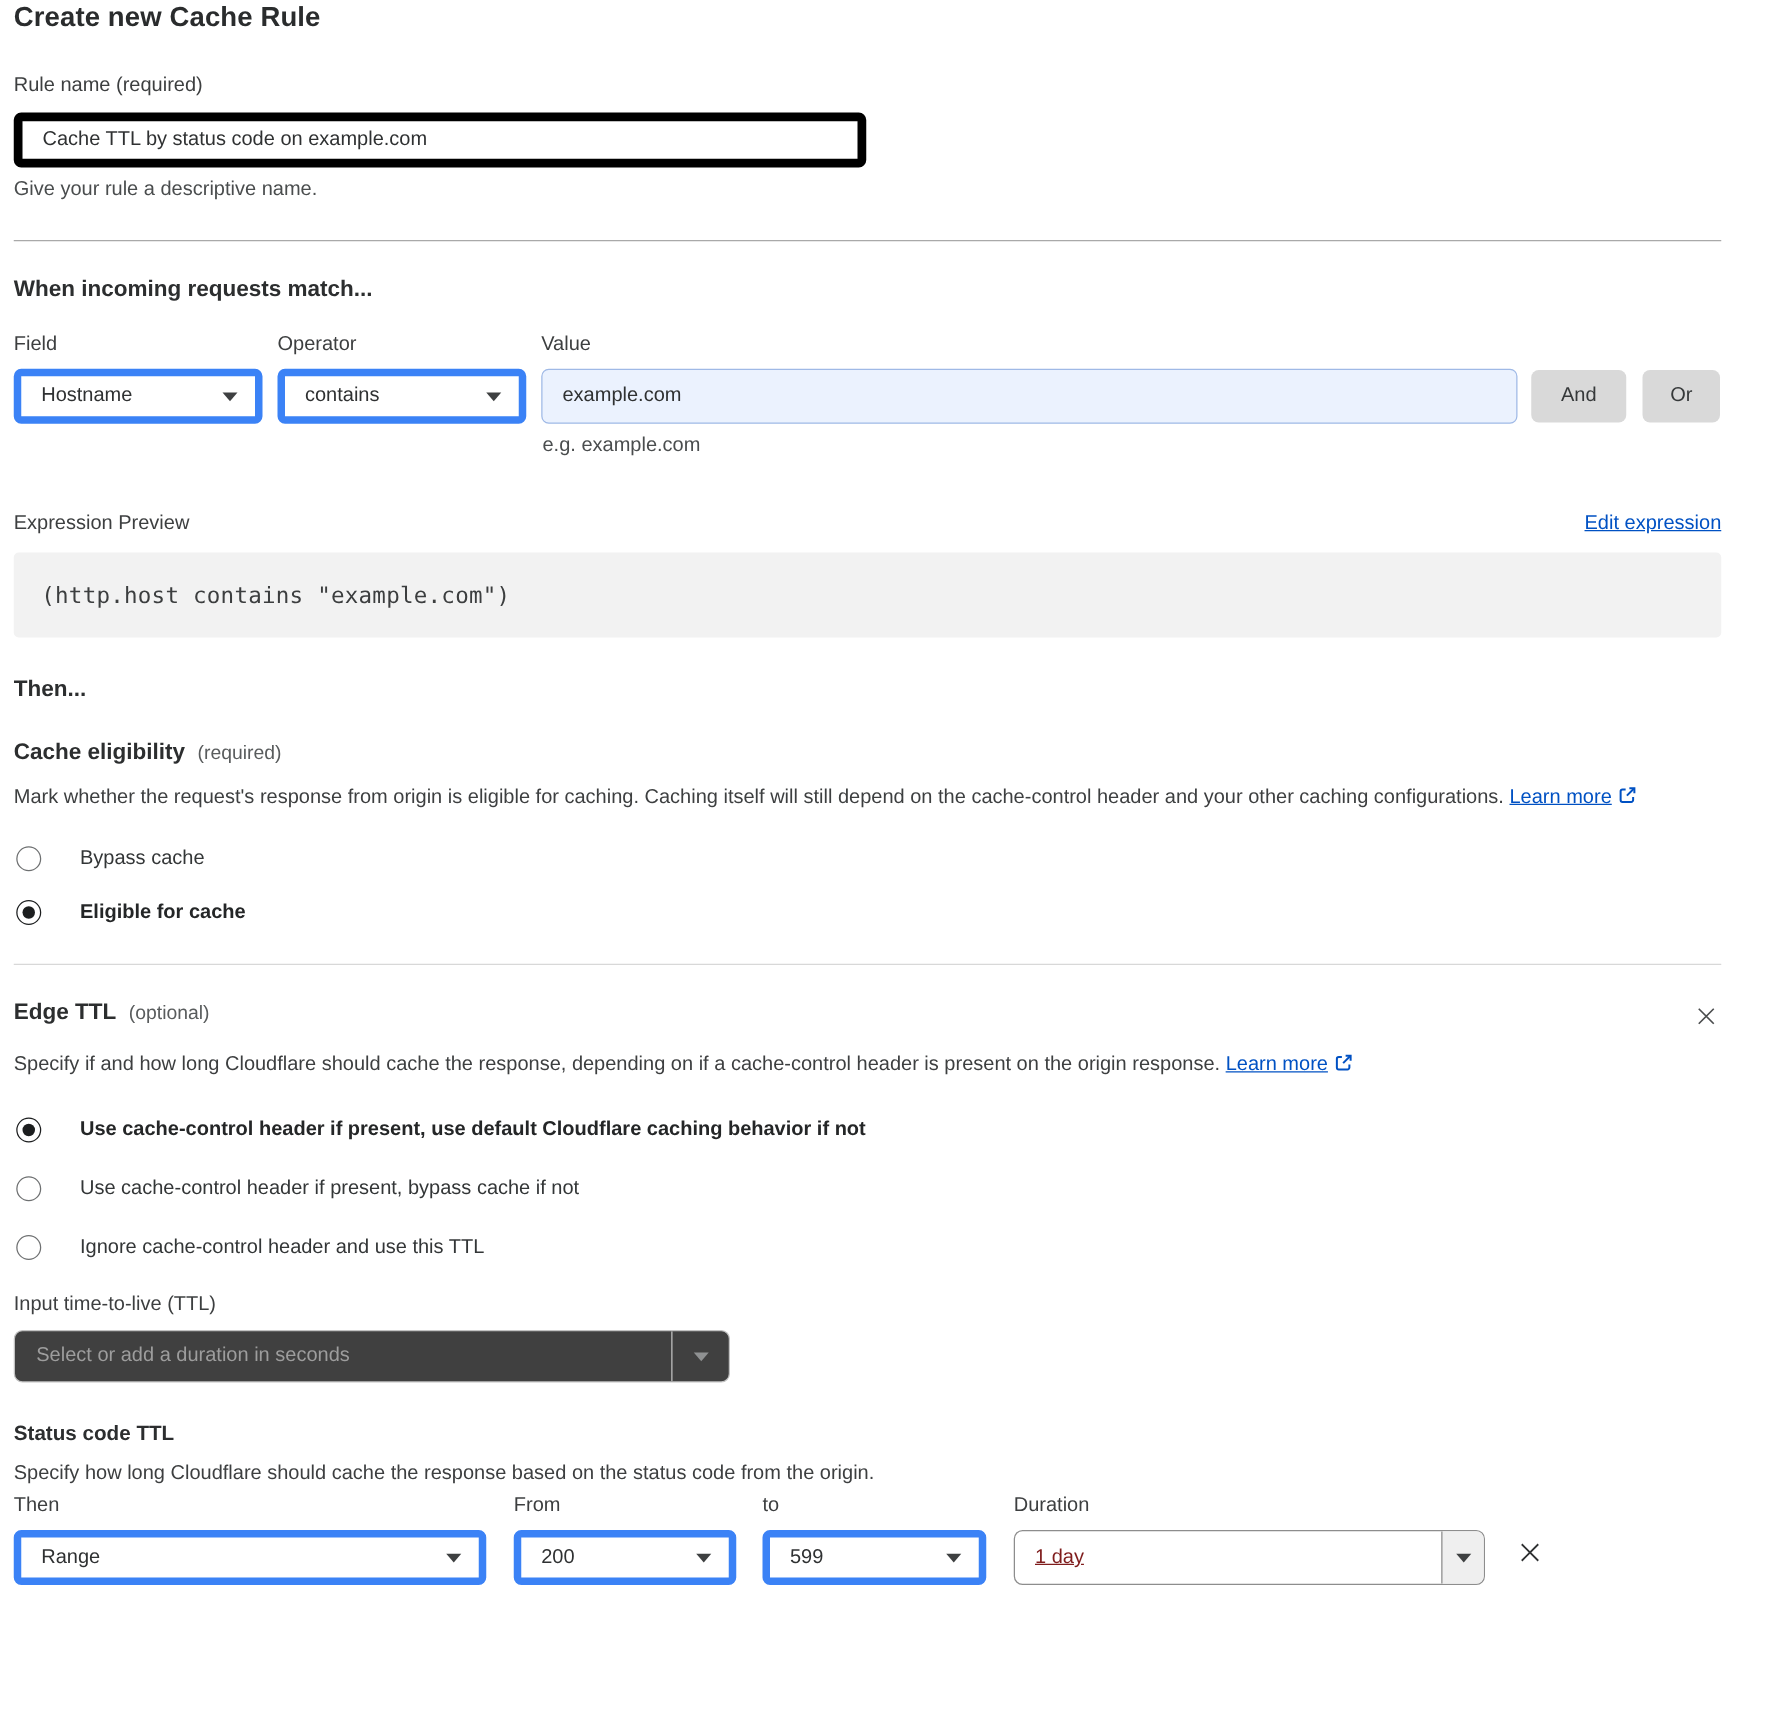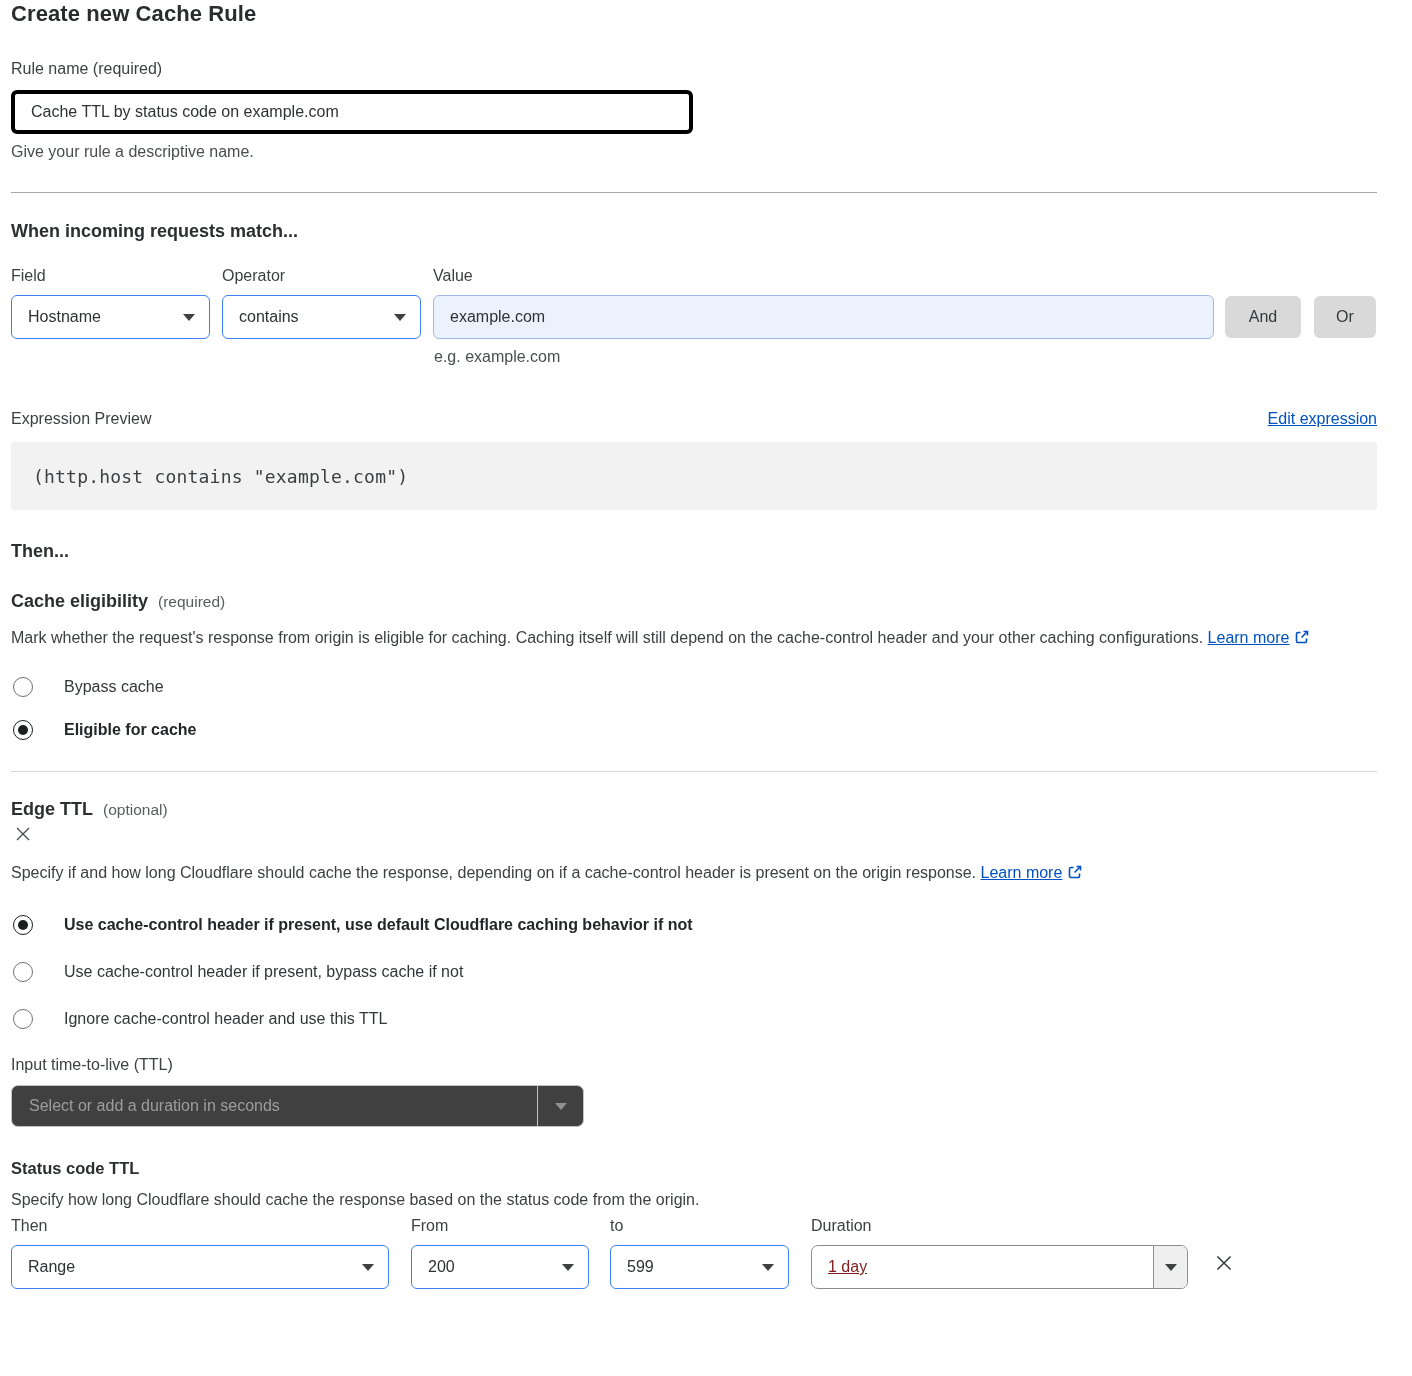--- a/index.html
+++ b/index.html
@@ -25,21 +25,21 @@
   .field-label { font-size: 16px; color: #3d3f40; }
   .help-text { font-size: 16px; color: #4a4d4e; }
 
   
   .rule-name-label { margin-top: 33px; }
   .rule-name-input {
     display: block;
     margin-top: 12px;
     width: 682px;
     height: 44px;
-    border: 4px solid #000000;
+    border: 7px solid #000000;
     border-radius: 6px;
     padding: 0 16px;
     font-size: 16px;
     color: #2f3132;
     font-family: "Liberation Sans", sans-serif;
     background: #fff;
     outline: none;
   }
   .rule-name-help { margin-top: 9px; }
 
@@ -54,21 +54,21 @@
   .match-heading { margin-top: 28px; }
 
   
   .match-labels { display: flex; margin-top: 25px; }
   .match-labels .lab-field { width: 211px; }
   .match-labels .lab-operator { width: 211px; }
   .match-controls { display: flex; margin-top: 10px; align-items: center; }
 
   .select-box {
     height: 44px;
-    border: 1px solid #3b82f6;
+    border: 6px solid #3b82f6;
     border-radius: 6px;
     background: #fff;
     display: flex;
     align-items: center;
     justify-content: space-between;
     padding: 0 14px 0 16px;
     font-size: 16px;
     color: #2f3132;
     cursor: pointer;
   }
@@ -170,21 +170,21 @@
     left: 50%; top: 50%;
     width: 10px; height: 10px;
     margin: -5px 0 0 -5px;
     border-radius: 50%;
     background: #1c1e1f;
   }
   .radio-label { font-size: 16px; color: #333637; margin-left: 31px; }
   .radio-row.selected .radio-label { font-weight: bold; color: #242627; }
 
   
-  .edge-header { margin-top: 27px; display: flex; align-items: flex-start; flex-direction: column; }
+  .edge-header { margin-top: 27px; display: flex; align-items: flex-start; }
   .edge-header .titles { display: flex; align-items: baseline; flex: 1; }
   .close-btn { background: none; border: none; cursor: pointer; padding: 2px; margin-top: 2px; color: #4b4d4e; }
 
   
   .ttl-label { margin-top: 27px; }
   .ttl-select {
     margin-top: 11px;
     width: 573px;
     height: 42px;
     border: 1px solid #c2c2c2;

